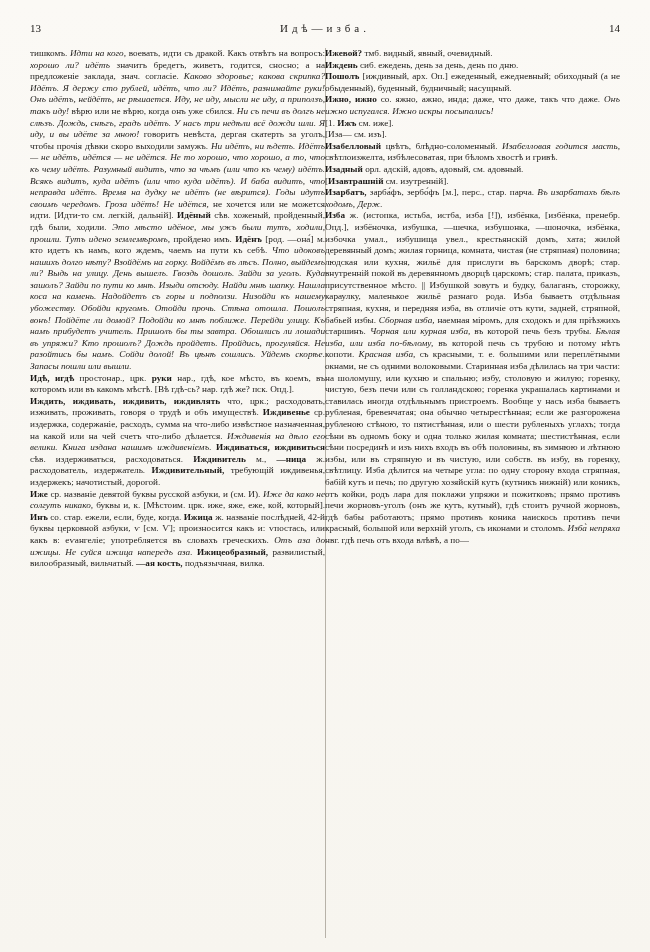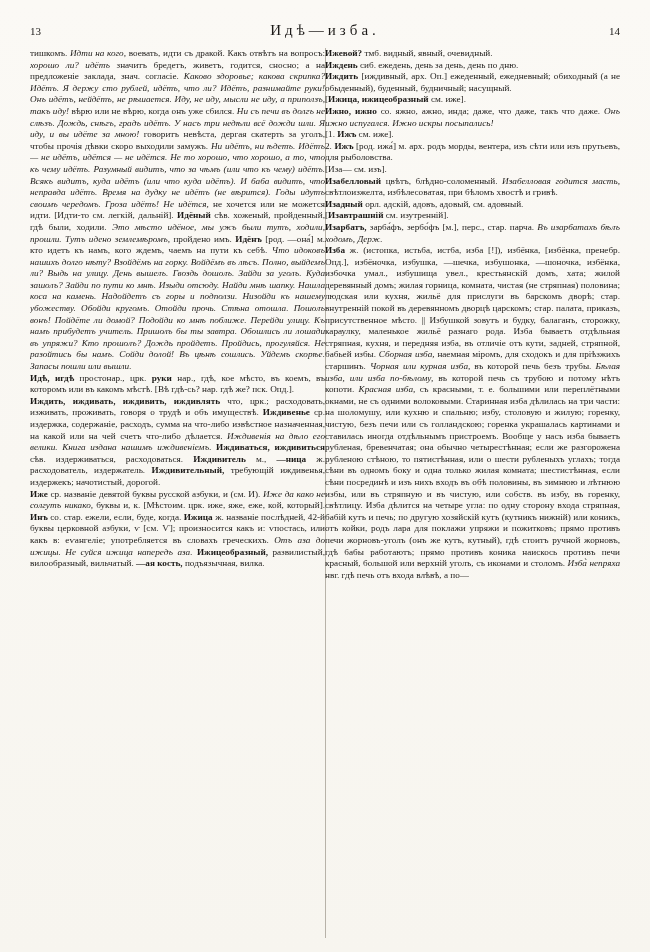--- a/index.html
+++ b/index.html
@@ -15,21 +15,21 @@
     position:absolute;inset:0;
     background:linear-gradient(180deg,#fbf9f5 0%,#f7f5ef 100%);
   }
   .header{
     position:absolute;top:22px;left:30px;right:30px;
     display:flex;justify-content:space-between;align-items:baseline;
     font-size:11px;
   }
   .pagenum{font-size:11px;}
   .running-head{
-    letter-spacing:4px;font-size:15px;font-family:Liberation Serif, serif;
+    letter-spacing:4px;font-size:11px;font-family:Liberation Serif, serif;
   }
   .columns{
     position:absolute;top:48px;left:30px;right:30px;bottom:14px;
     display:flex;
   }
   .col{
     flex:1 1 0;
     font-size:9.2px;
     line-height:11.6px;
     text-align:justify;
@@ -56,25 +56,23 @@
   <div class="columns">
     <div class="col">
         <p class="para"><span>тишкомъ. </span><span class="ex">Идти на кого, </span><span>воевать, идти съ дракой. Какъ отвѣтъ на вопросъ: </span><span class="ex">хорошо ли? идётъ </span><span>значитъ бредетъ, живетъ, годится, сносно; а на предложеніе заклада, знач. согласіе. </span><span class="ex">Каково здоровье; какова скрипка? Идётъ. Я держу сто рублей, идётъ, что ли? Идётъ, разнимайте руки! Онъ идётъ, нейдётъ, не рѣшается. Иду, не иду, мысли не иду, а приползъ, такъ иду! </span><span>вѣрю или не вѣрю, когда онъ уже сбился. </span><span class="ex">Ни съ печи въ долгъ не слѣзъ. Дождь, снѣгъ, градъ идётъ. У насъ три недѣли всё дожди шли. Я иду, и вы идёте за мною! </span><span>говоритъ невѣста, дергая скатерть за уголъ, чтобы прочія дѣвки скоро выходили замужъ. </span><span class="ex">Ни идётъ, ни ѣдетъ. Идётъ — не идётъ, идётся — не идётся. Не то хорошо, что хорошо, а то, что къ чему идётъ. Разумный видитъ, что за чѣмъ (или что къ чему) идётъ. Всякъ видитъ, куда идётъ (или что куда идётъ). И баба видитъ, что неправда идётъ. Время на дудку не идётъ (не вѣрится). Годы идутъ своимъ чередомъ. Гроза идётъ! Не идётся, </span><span>не хочется или не можется идти. [Идти-то см. легкій, дальній]. </span><span class="hw">Идёный </span><span>сѣв. хоженый, пройденный, гдѣ были, ходили. </span><span class="ex">Это мѣсто идёное, мы ужъ были тутъ, ходили, прошли. Тутъ идено землемѣромъ, </span><span>пройдено имъ. </span><span class="hw">Идёнъ </span><span>[род. —она́] м. кто идетъ къ намъ, кого ждемъ, чаемъ на пути къ себѣ. </span><span class="ex">Что идоковъ нашихъ долго нѣту? Взойдёмъ на горку. Войдёмъ въ лѣсъ. Полно, выйдемъ ли? Выдь на улицу. День вышелъ. Гвоздь дошолъ. Зайди за уголъ. Куда зашолъ? Зайди по пути ко мнѣ. Изыди отсюду. Найди мнѣ шапку. Нашла коса на камень. Надойдетъ съ горы и подползи. Низойди къ нашему убожеству. Обойди кругомъ. Отойди прочь. Стѣна отошла. Пошолъ вонъ! Пойдёте ли домой? Подойди ко мнѣ поближе. Перейди улицу. Къ намъ прибудетъ учитель. Пришолъ бы ты завтра. Обошлись ли лошади въ упряжи? Кто прошолъ? Дождь пройдетъ. Пройдись, прогуляйся. Не разойтись бы намъ. Сойди долой! Въ цѣнѣ сошлись. Уйдемъ скорѣе. Запасы пошли или вышли.</span></p>
         <p class="para"><span class="hw">Идѣ, игдѣ </span><span>простонар., црк. </span><span class="hw">руки </span><span>нар., гдѣ, кое мѣсто, въ коемъ, въ которомъ или въ какомъ мѣстѣ. [Вѣ гдѣ-сь? нар. гдѣ же? пск. Опд.].</span></p>
         <p class="para"><span class="hw">Иждить, иждивать, иждивить, иждивлять </span><span>что, црк.; расходовать, изживать, проживать, говоря о трудѣ и объ имуществѣ. </span><span class="hw">Иждивенье </span><span>ср. издержка, содержаніе, расходъ, сумма на что-либо извѣстное назначенная, на какой или на чей счетъ что-либо дѣлается. </span><span class="ex">Иждивенія на дѣло его велики. Книга издана нашимъ иждивеніемъ. </span><span class="hw">Иждиваться, иждивиться </span><span>сѣв. издерживаться, расходоваться. </span><span class="hw">Иждивитель </span><span>м., </span><span class="hw">—ница </span><span>ж. расходователь, издержатель. </span><span class="hw">Иждивительный, </span><span>требующій иждивенья, издержекъ; начотистый, дорогой.</span></p>
         <p class="para"><span class="hw">Иже </span><span>ср. названіе девятой буквы русской азбуки, и (см. И). </span><span class="ex">Иже да како не солгутъ никако, </span><span>буквы и, к. [Мѣстоим. црк. иже, яже, еже, кой, который]. </span><span class="hw">Инъ </span><span>со. стар. ежели, если, буде, когда. </span><span class="hw">Ижица </span><span>ж. названіе послѣдней, 42-й буквы церковной азбуки, ѵ [см. Ѵ]; произносится какъ и: ѵпостась, или какъ в: еѵангеліе; употребляется въ словахъ греческихъ. </span><span class="ex">Отъ аза до ижицы. Не суйся ижица напередъ аза. </span><span class="hw">Ижицеобразный, </span><span>развилистый, вилообразный, вильчатый. </span><span class="hw">—ая кость, </span><span>подъязычная, вилка.</span></p>
       </div>
     <div class="col">
         <p class="para"><span class="hw">Ижевой? </span><span>тмб. видный, явный, очевидный.</span></p>
         <p class="para"><span class="hw">Иждень </span><span>сиб. ежедень, день за день, день по дню.</span></p>
-        <p class="para"><span class="hw">Иждить </span><span>[иждивный, арх. Оп.] ежеденный, ежедневный; обиходный (а не обыденный), буденный, будничный; насущный.</span></p>
-        <p class="para"><span>[</span><span class="hw">Ижица, ижицеобразный </span><span>см. иже].</span></p>
+        <p class="para"><span class="hw">Пошолъ </span><span>[иждивный, арх. Оп.] ежеденный, ежедневный; обиходный (а не обыденный), буденный, будничный; насущный.</span></p>
         <p class="para"><span class="hw">Ижно, ижно </span><span>со. яжно, ажно, инда; даже, что даже, такъ что даже. </span><span class="ex">Онъ ижно испугался. Ижно искры посыпались!</span></p>
         <p class="para"><span>[1. </span><span class="hw">Ижъ </span><span>см. иже].</span></p>
-        <p class="para"><span>2. </span><span class="hw">Ижъ </span><span>[род. ижа́] м. арх. родъ морды, вентера, изъ сѣти или изъ прутьевъ, для рыболовства.</span></p>
         <p class="para"><span>[Иза— см. изъ].</span></p>
         <p class="para"><span class="hw">Изабелловый </span><span>цвѣтъ, блѣдно-соломенный. </span><span class="ex">Изабелловая годится масть, </span><span>свѣтлоизжелта, избѣлесоватая, при бѣломъ хвостѣ и гривѣ.</span></p>
         <p class="para"><span class="hw">Изадный </span><span>орл. адскій, адовъ, адовый, см. адовный.</span></p>
         <p class="para"><span>[</span><span class="hw">Изавтрашній </span><span>см. изутренній].</span></p>
         <p class="para"><span class="hw">Изарбатъ, </span><span>зарба́фъ, зербо́фъ [м.], перс., стар. парча. </span><span class="ex">Въ изарбатахъ бѣлъ ходомъ, Держ.</span></p>
         <p class="para"><span class="hw">Изба </span><span>ж. (истопка, истьба, истба, изба [!]), избёнка, [избёнка, пренебр. Опд.], избёночка, избушка, —шечка, избушонка, —шоночка, избёнка, избочка умал., избушища увел., крестьянскій домъ, хата; жилой деревянный домъ; жилая горница, комната, чистая (не стряпная) половина; людская или кухня, жильё для прислуги въ барскомъ дворѣ; стар. внутренній покой въ деревянномъ дворцѣ царскомъ; стар. палата, приказъ, присутственное мѣсто. || Избушкой зовутъ и будку, балаганъ, сторожку, караулку, маленькое жильё разнаго рода. Изба бываетъ отдѣльная стряпная, кухня, и передняя изба, въ отличіе отъ кути, задней, стряпной, бабьей избы. </span><span class="ex">Сборная изба, </span><span>наемная міромъ, для сходокъ и для пріѣзжихъ старшинъ. </span><span class="ex">Чорная или курная изба, </span><span>въ которой печь безъ трубы. </span><span class="ex">Бѣлая изба, или изба по-бѣлому, </span><span>въ которой печь съ трубою и потому нѣтъ копоти. </span><span class="ex">Красная изба, </span><span>съ красными, т. е. большими или переплётными окнами, не съ одними волоковыми. Старинная изба дѣлилась на три части: на шоломушу, или кухню и спальню; избу, столовую и жилую; горенку, чистую, безъ печи или съ голландскою; горенка украшалась картинами и ставилась иногда отдѣльнымъ пристроемъ. Вообще у насъ изба бываетъ рубленая, бревенчатая; она обычно четырестѣнная; если же разгорожена рубленою стѣною, то пятистѣнная, или о шести рубленыхъ углахъ; тогда сѣни въ одномъ боку и одна только жилая комната; шестистѣнная, если сѣни посрединѣ и изъ нихъ входъ въ обѣ половины, въ зимнюю и лѣтнюю избы, или въ стряпную и въ чистую, или собств. въ избу, въ горенку, свѣтлицу. Изба дѣлится на четыре угла: по одну сторону входа стряпная, бабій кутъ и печь; по другую хозяйскій кутъ (кутникъ нижній) или коникъ, отъ койки, родъ лара для поклажи упряжи и пожитковъ; прямо противъ печи жорновъ-уголъ (онъ же кутъ, кутный), гдѣ стоитъ ручной жорновъ, гдѣ бабы работаютъ; прямо противъ коника наискось противъ печи красный, большой или верхній уголъ, съ иконами и столомъ. </span><span class="ex">Изба̀ непряха </span><span>нвг. гдѣ печь отъ входа влѣвѣ, а по—</span></p>
       </div>
   </div>
 </div>
 

